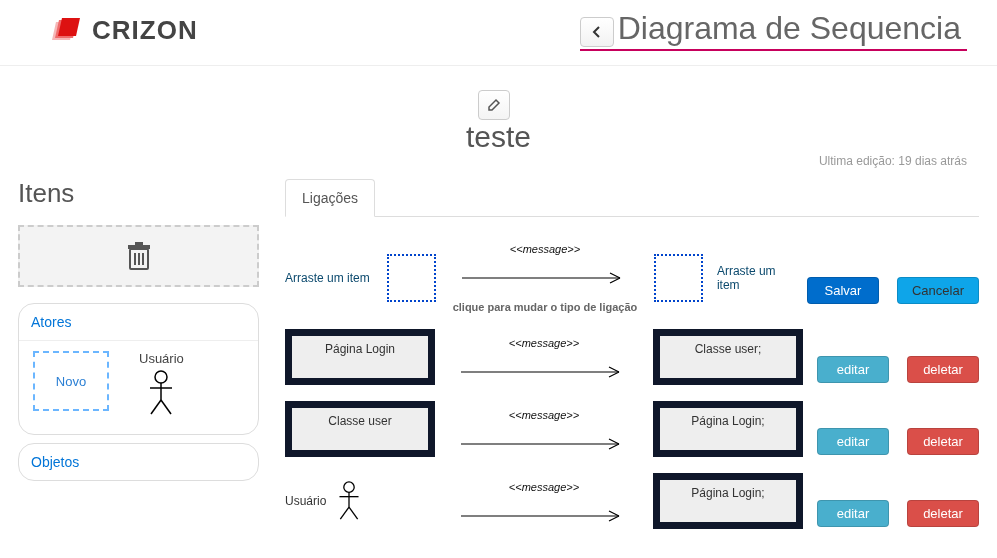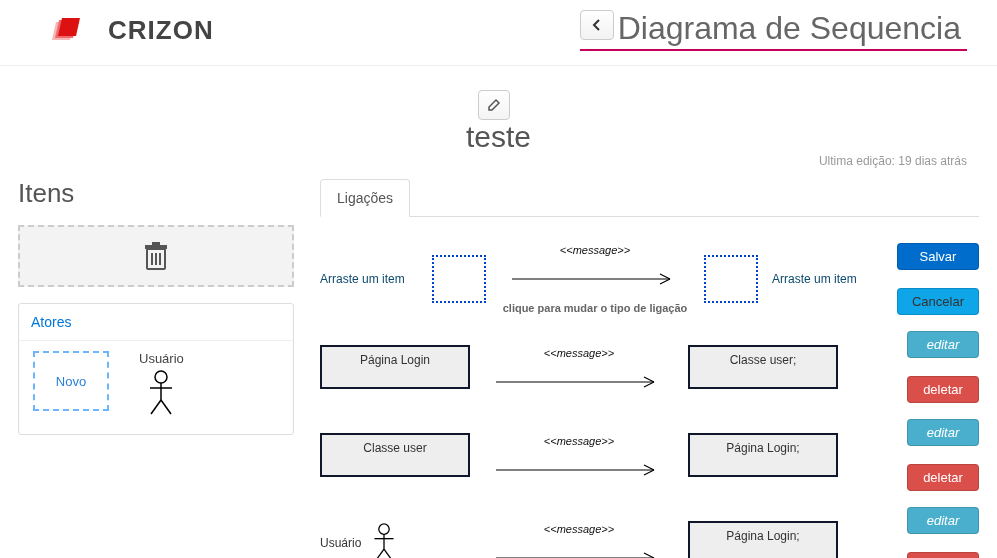--- a/index.html
+++ b/index.html
@@ -4,23 +4,23 @@
 <style>
   * { box-sizing: border-box; margin: 0; padding: 0; }
   body {
     font-family: "Segoe UI", "Helvetica Neue", Arial, sans-serif;
     background: #fff;
     color: #333;
     width: 997px;
   }
   
   .header { display: flex; align-items: center; padding: 10px 30px 14px 50px; border-bottom: 1px solid #eee; }
-  .logo-pair { display: flex; align-items: center; gap: 22px; }
+  .logo-pair { display: flex; align-items: center; gap: 6px; }
   .logo-text { font-size: 26px; font-weight: 600; letter-spacing: 1px; color: #444; margin-left:2px;}
-  .page-title-wrap { margin-left: auto; display: flex; align-items: flex-start; gap: 4px;
+  .page-title-wrap { margin-left: auto; display: flex; align-items: flex-end; gap: 4px;
     border-bottom: 2px solid #c7005c; padding-bottom: 2px; padding-right: 6px; }
   .back-btn {
     width: 34px; height: 30px; border: 1px solid #ccc; border-radius: 4px;
     background: linear-gradient(#fff,#f2f2f2); display:flex; align-items:center; justify-content:center;
     cursor: pointer; font-size: 14px; color:#333;
   }
   .page-title { font-size: 32px; font-weight: 300; color: #666; }
 
   
   .subheader { display:flex; align-items:center; padding: 24px 30px 4px 20px; flex-direction: column; }
@@ -34,21 +34,21 @@
 
   
   .columns { display:flex; padding: 6px 18px 0 18px; gap: 26px; }
   .left-col { width: 276px; }
   .left-title { font-size: 26px; font-weight:300; color:#555; margin-bottom:16px; }
   .trash-zone {
     height: 62px; border:2px dashed #ccc; background:#f3f3f3;
     display:flex; align-items:center; justify-content:center; margin-bottom:16px;
   }
   .trash-zone svg { color:#555; }
-  .panel-box { border:1px solid #ddd; border-radius:3px; margin-bottom:8px;}
+  .panel-box { border:1px solid #ddd; border-radius:16px; margin-bottom:8px;}
   .panel-header { padding:10px 12px; color:#0275d8; font-size:14px; cursor:pointer; }
   .panel-body { padding: 10px 14px 18px 14px; display:flex; gap:30px; align-items:flex-start; border-top:1px solid #eee;}
   .novo-box {
     width: 76px; height: 60px; border:2px dashed #6bb6ff; color:#2a7fd4; font-size:13px;
     display:flex; align-items:center; justify-content:center; cursor:pointer;
   }
   .actor-item { display:flex; flex-direction:column; align-items:center; gap:4px;}
   .actor-label { font-size:13px; color:#444; }
 
   
@@ -60,31 +60,31 @@
   .editor { padding-top: 26px; }
   .row { display:flex; align-items:center; gap:14px; margin-bottom:16px; }
   .row .slot-label { font-size:12px; color:#0c4a6e; width: 98px;}
   .drop-slot {
     width: 54px; height: 48px; border: 2px dotted #0044cc;
   }
   .arrow-col { flex:0 0 auto; display:flex; flex-direction:column; align-items:center; gap:17px; width:190px;}
   .arrow-col .msg { font-size:11px; font-style:italic; color:#111; }
   .arrow-col .hint { font-size:11px; color:#666;font-weight:bold; }
   .arrow-line { width: 170px; height: 12px; }
-  .actions-col { display:flex; flex-direction:column; gap:18px; margin-left:auto; }
+  .actions-col { display:flex; flex-direction:row; gap:18px; margin-left:auto;margin-top:25px; }
   .btn {
     border:1px solid rgba(0,0,0,.15); border-radius:4px; padding:5px 14px; font-size:13px;
     cursor:pointer; color:#fff; min-width:72px; text-align:center;
   }
   .btn-primary { background:#006dcc; }
   .btn-default { background:#0ea5e9; color:#333; }
-  .btn-info { background:#49afcd;font-style:italic; }
+  .btn-info { background:#49afcd; }
   .btn-danger { background:#da4f49; }
   .item-box {
-    width: 150px; height: 44px; border:2px solid #0f172a; background:#eee; font-size:12px;
+    width: 150px; height: 56px; border:7px solid #0f172a; background:#eee; font-size:12px;
     display:flex; align-items:flex-start; justify-content:center; padding-top:6px; color:#333;
   }
   .actor-icon-col { display:flex; align-items:center; gap:10px; width:150px;}
   .actor-icon-col .lbl { font-size:12px; color:#333; }
 </style>
 </head>
 <body>
 
 <div class="header">
   <div class="logo-pair">
@@ -141,20 +141,23 @@
             <circle cx="15" cy="7" r="6" fill="none" stroke="#000" stroke-width="1.5"></circle>
             <line x1="15" y1="13" x2="15" y2="30" stroke="#000" stroke-width="1.5"></line>
             <line x1="4" y1="18" x2="26" y2="18" stroke="#000" stroke-width="1.5"></line>
             <line x1="15" y1="30" x2="5" y2="44" stroke="#000" stroke-width="1.5"></line>
             <line x1="15" y1="30" x2="25" y2="44" stroke="#000" stroke-width="1.5"></line>
           </svg>
         </div>
       </div>
     </div>
 
+    <div class="panel-box">
+      <div class="panel-header">Objetos</div>
+    </div>
   </div>
 
   <div class="right-col">
     <div class="tabs">
       <div class="tab active">Ligações</div>
     </div>
 
     <div class="editor">
 
       <div class="row">

